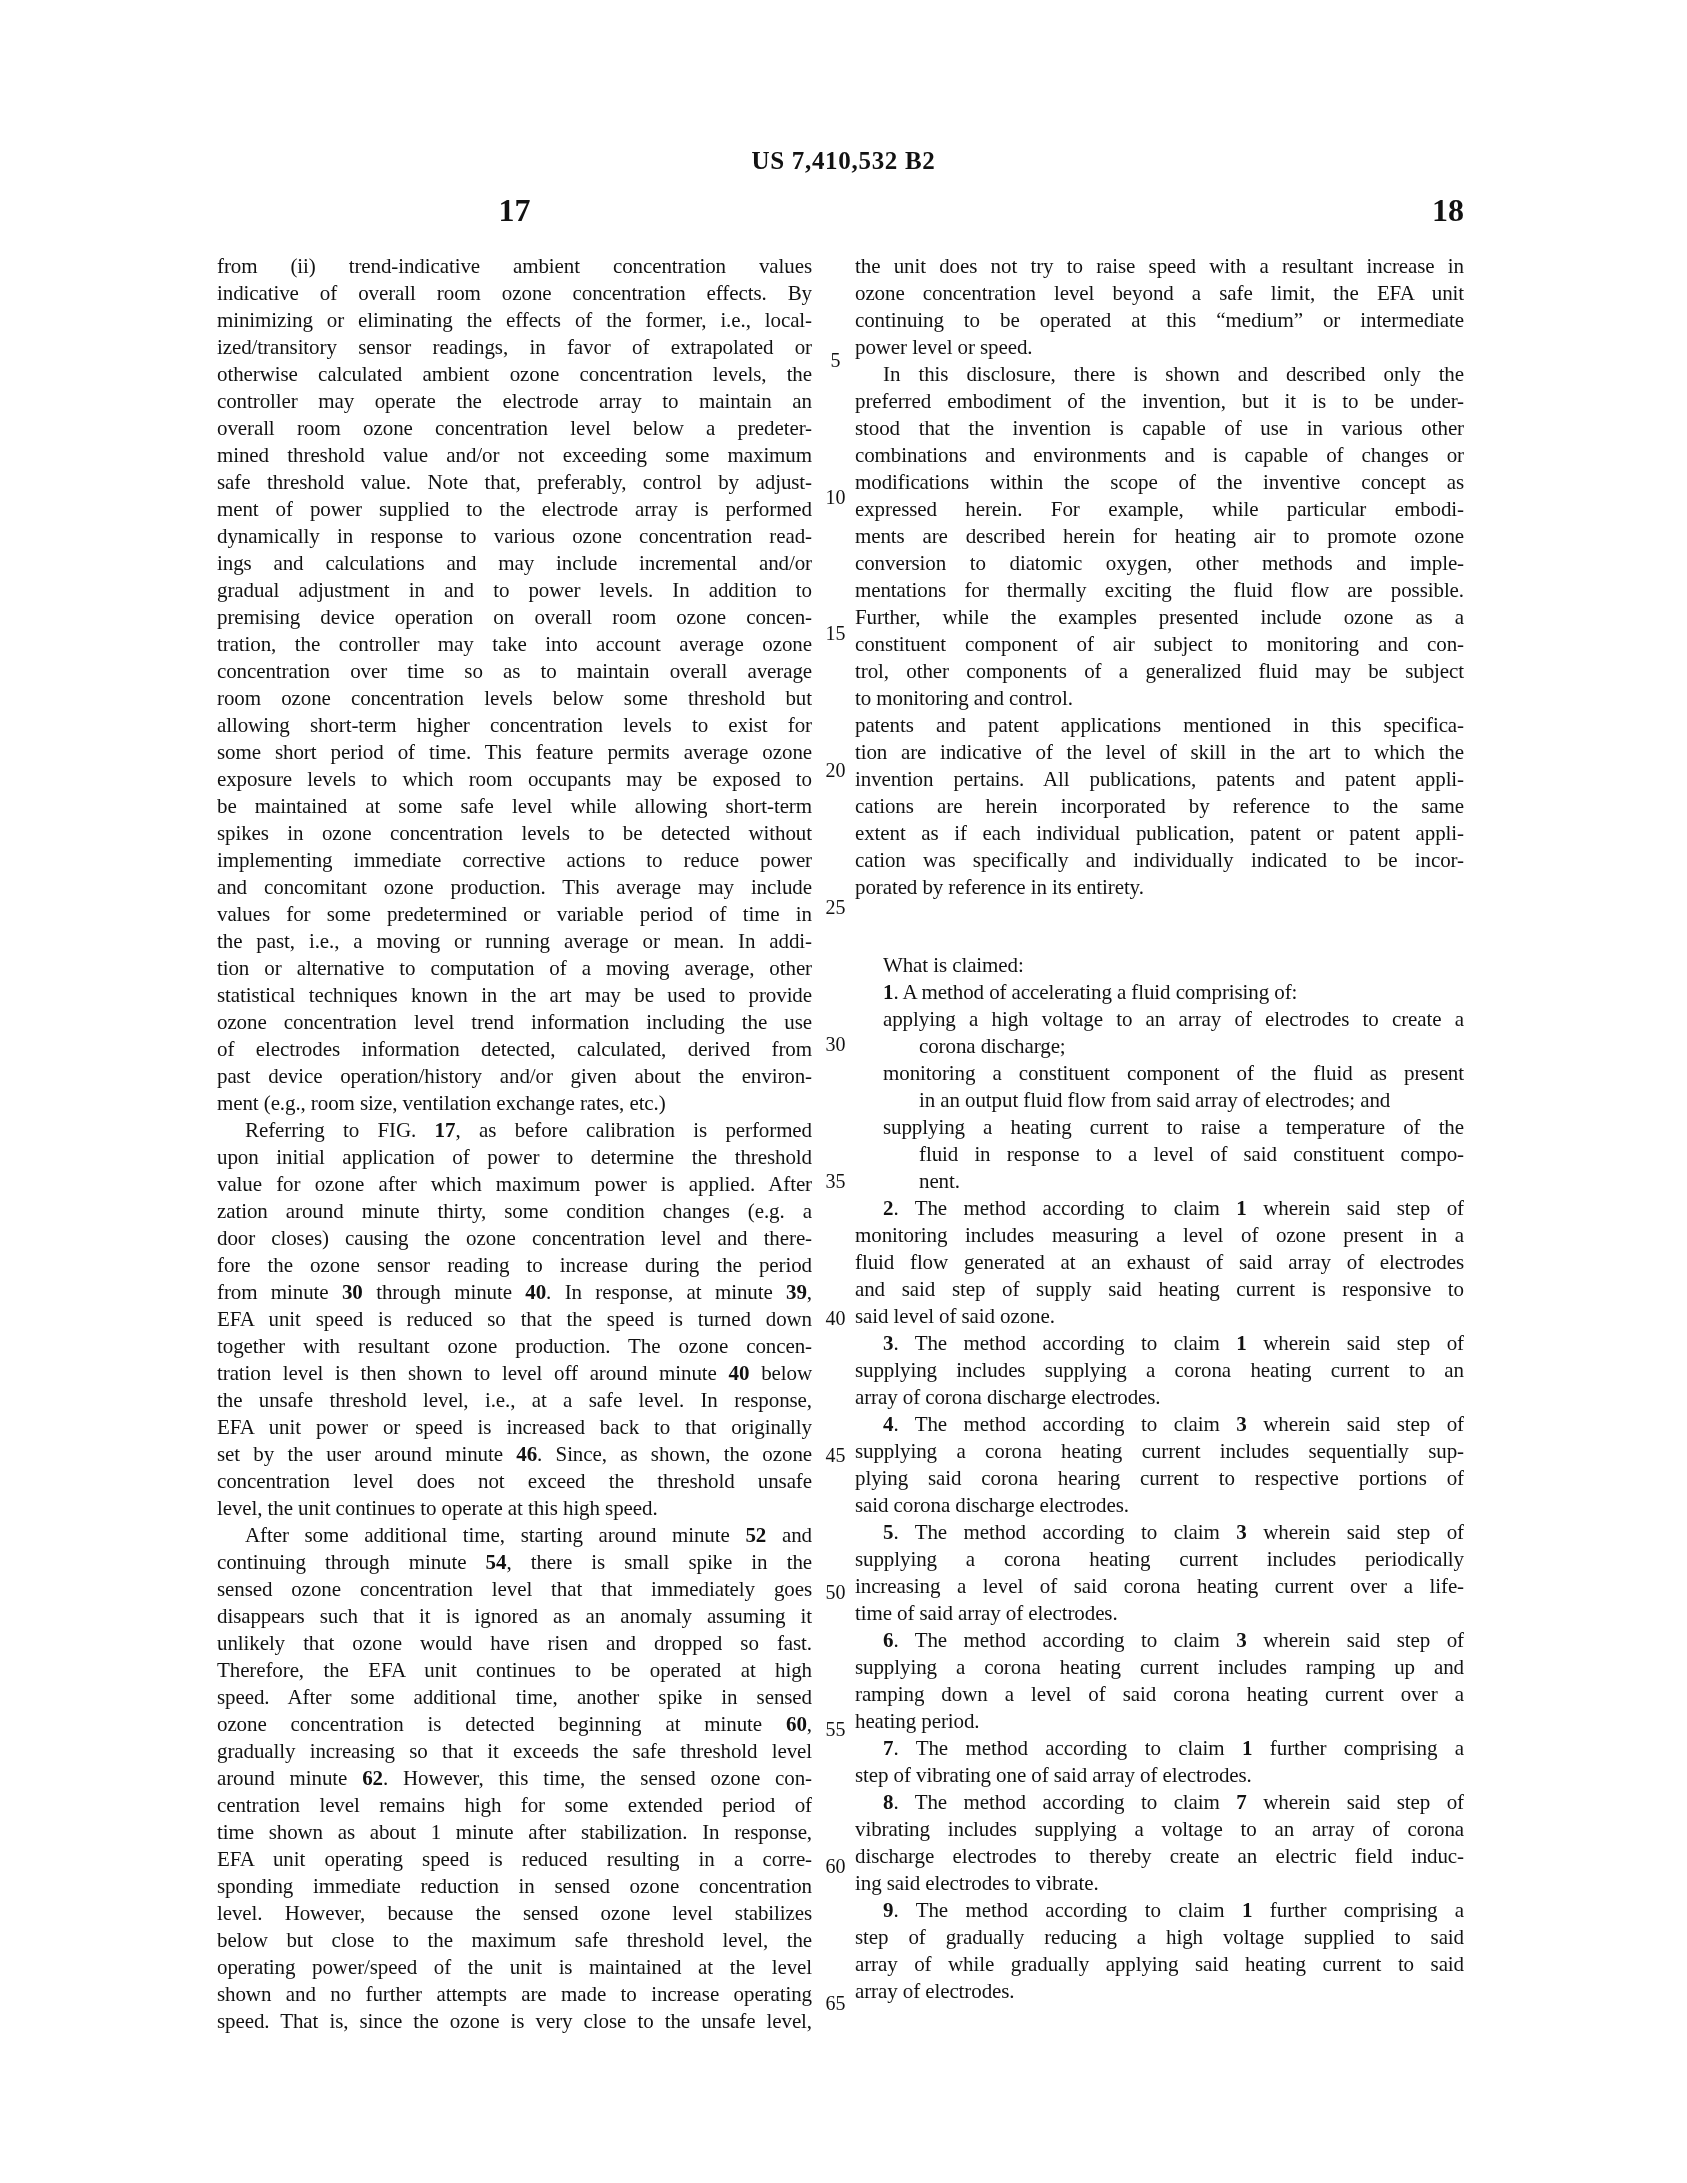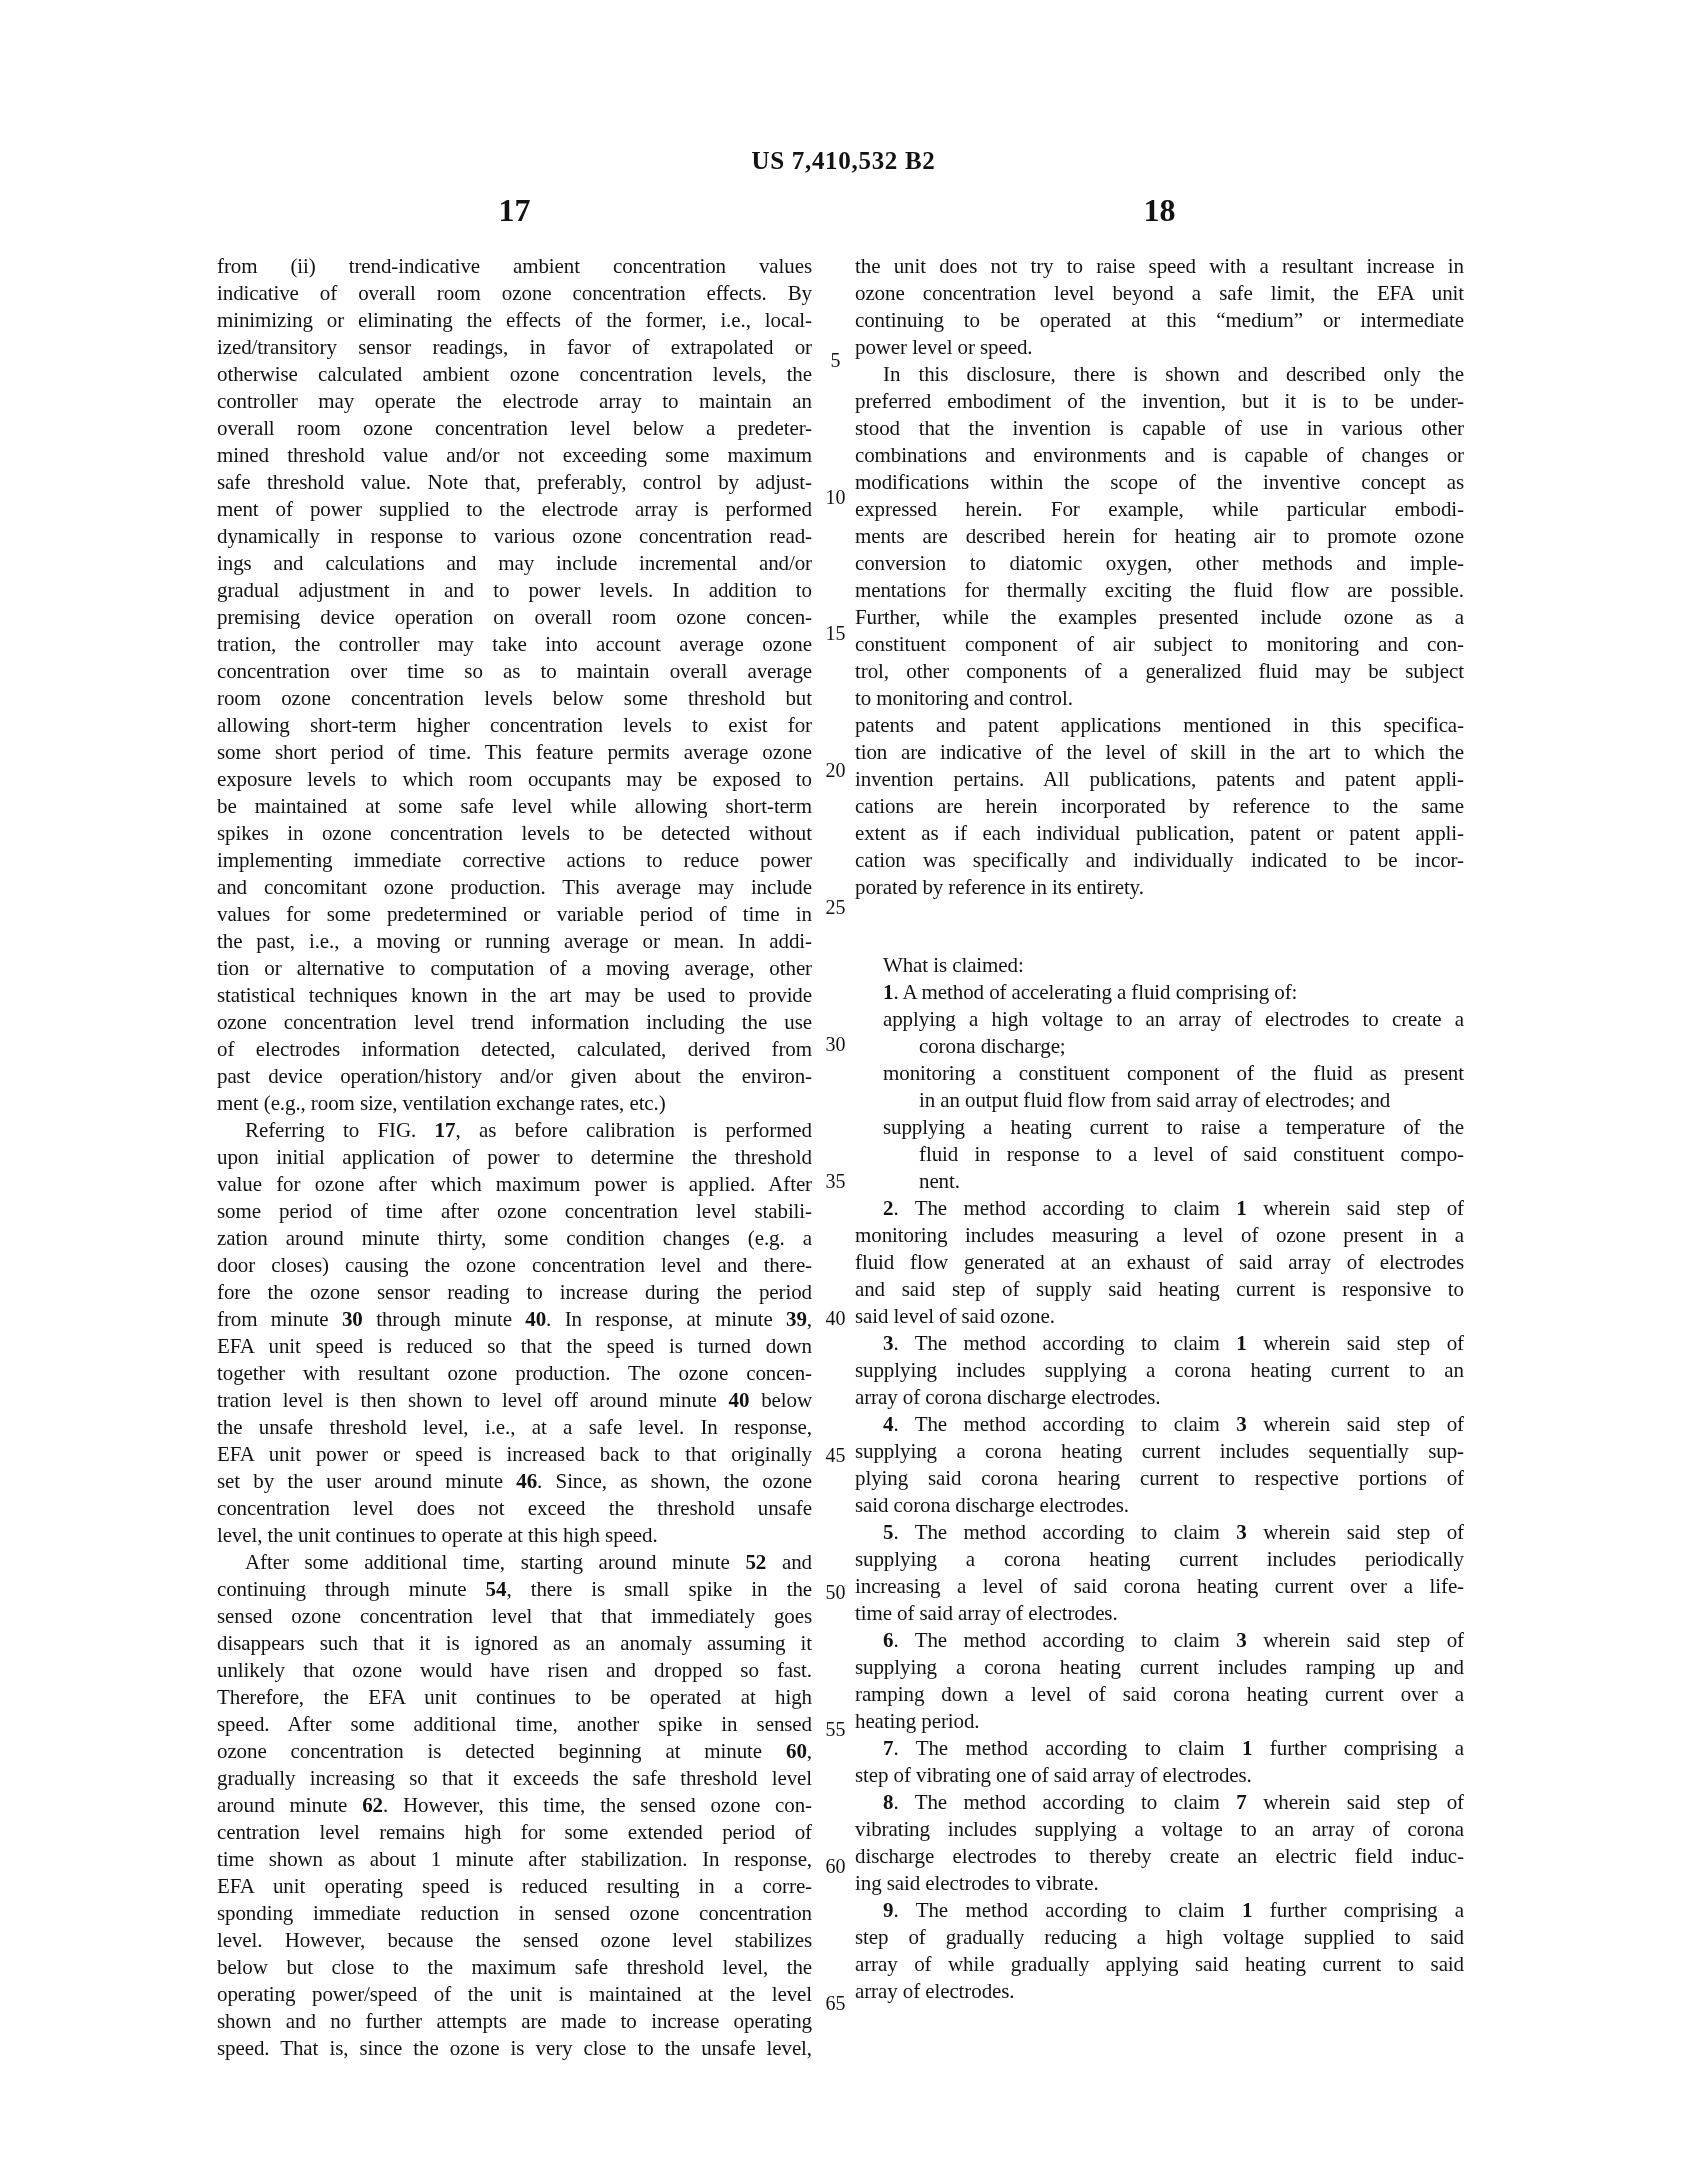--- a/index.html
+++ b/index.html
@@ -15,21 +15,21 @@
     position:absolute;top:147px;left:0;width:1687px;
     text-align:center;
     font-size:25px;font-weight:bold;letter-spacing:0.7px;
   }
   .colnum{
     position:absolute;top:192px;
     font-size:32px;font-weight:bold;
     text-align:center;
   }
   .colnum.left{left:217px;width:595px;}
-  .colnum.right{left:855px;width:609px;}
+  .colnum.right{left:855px;width:609px;text-align:right;}
   .coltext{
     position:absolute;top:237px;
     font-size:21px;
     line-height:27px;
     letter-spacing:-0.1px;
     margin-top:16px;
   }
   #leftcol{left:217px;width:595px;}
   #rightcol{left:855px;width:609px;}
   .ln{
@@ -91,21 +91,20 @@
       <div class="ln">the past, i.e., a moving or running average or mean. In addi-</div>
       <div class="ln">tion or alternative to computation of a moving average, other</div>
       <div class="ln">statistical techniques known in the art may be used to provide</div>
       <div class="ln">ozone concentration level trend information including the use</div>
       <div class="ln">of electrodes information detected, calculated, derived from</div>
       <div class="ln">past device operation/history and/or given about the environ-</div>
       <div class="ln end">ment (e.g., room size, ventilation exchange rates, etc.)</div>
       <div class="ln i1">Referring to FIG. <b>17</b>, as before calibration is performed</div>
       <div class="ln">upon initial application of power to determine the threshold</div>
       <div class="ln">value for ozone after which maximum power is applied. After</div>
-      <div class="ln">some period of time after ozone concentration level stabili-</div>
       <div class="ln">zation around minute thirty, some condition changes (e.g. a</div>
       <div class="ln">door closes) causing the ozone concentration level and there-</div>
       <div class="ln">fore the ozone sensor reading to increase during the period</div>
       <div class="ln">from minute <b>30</b> through minute <b>40</b>. In response, at minute <b>39</b>,</div>
       <div class="ln">EFA unit speed is reduced so that the speed is turned down</div>
       <div class="ln">together with resultant ozone production. The ozone concen-</div>
       <div class="ln">tration level is then shown to level off around minute <b>40</b> below</div>
       <div class="ln">the unsafe threshold level, i.e., at a safe level. In response,</div>
       <div class="ln">EFA unit power or speed is increased back to that originally</div>
       <div class="ln">set by the user around minute <b>46</b>. Since, as shown, the ozone</div>

